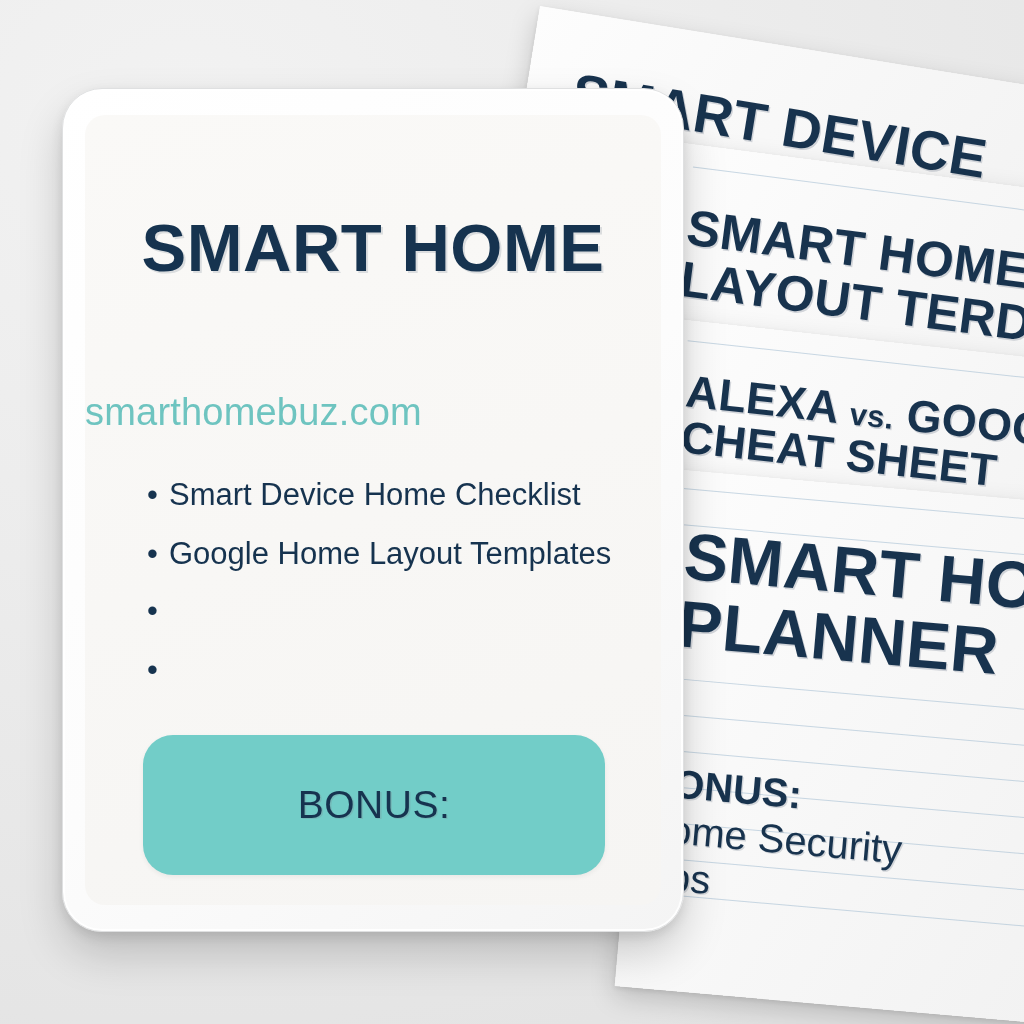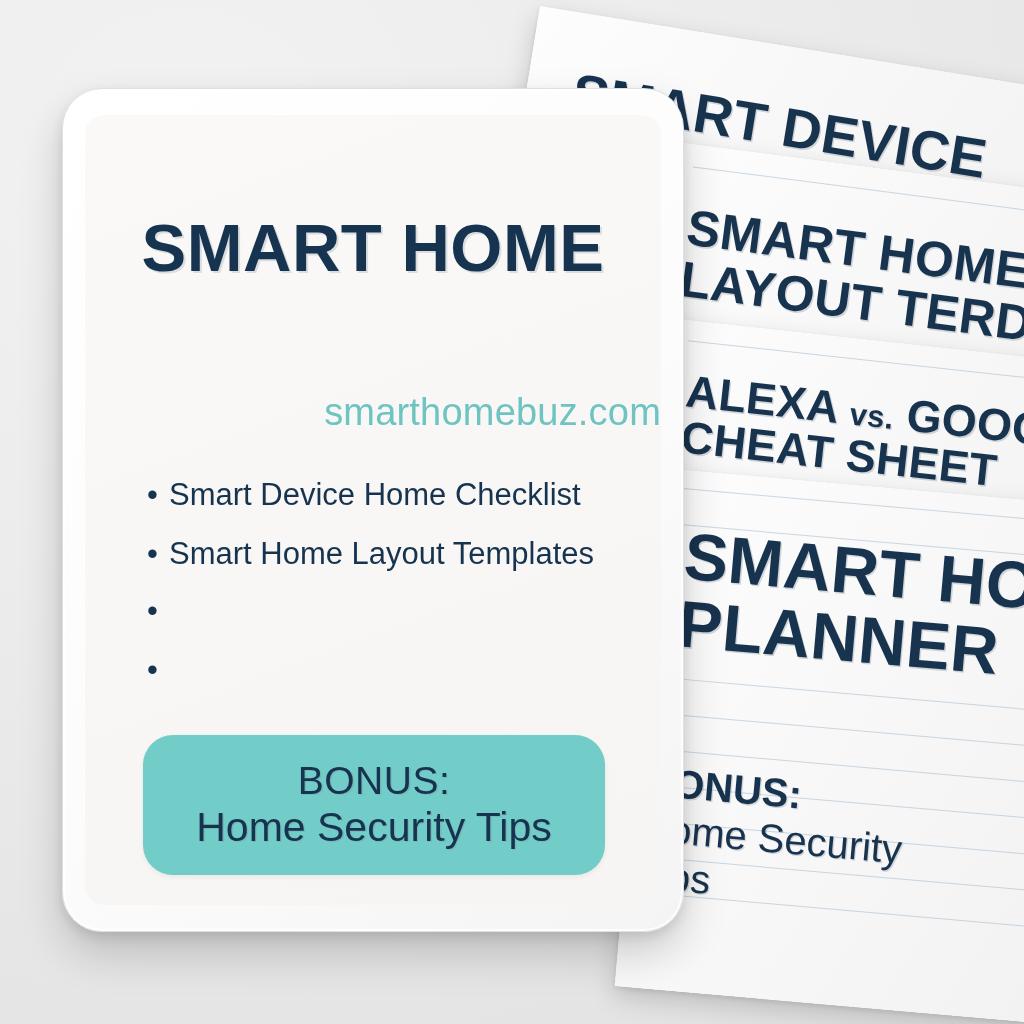--- a/index.html
+++ b/index.html
@@ -130,23 +130,23 @@
   .title-line {
     color: #16334f;
     font-size: 67px;
     font-weight: 700;
     letter-spacing: 0.5px;
     line-height: 1.17;
     text-shadow: 2px 2px 0 rgba(150,158,170,0.30);
   }
   .site-url {
     position: absolute;
-    left: 0; right: 0;
+    left: 0; right: 8px;
     top: 276px;
-    text-align: right;
+    text-align: left;
     color: #6ec4c0;
     font-size: 38px;
     font-weight: 400;
     letter-spacing: 0.2px;
   }
 
   .feature-list {
     position: absolute;
     left: 62px;
     top: 362px;
@@ -276,31 +276,30 @@
 
       <div class="site-url">smarthomebuz.com</div>
 
       <ul class="feature-list">
         <li class="feature-item">
           <span class="feature-bullet">•</span>
           <span>Smart Device Home Checklist</span>
         </li>
         <li class="feature-item">
           <span class="feature-bullet">•</span>
-          <span>Smart Home Layout Templates</span>
+          <span>Google Home Layout Templates</span>
         </li>
         <li class="feature-item">
           <span class="feature-bullet">•</span>
         </li>
         <li class="feature-item">
           <span class="feature-bullet">•</span>
         </li>
       </ul>
 
       <div class="bonus-badge">
         <div class="bonus-badge-title">BONUS:</div>
-        <div class="bonus-badge-sub">Home Security Tips</div>
       </div>
 
     </div>
   </div>
 
 </div>
 
 </body></html>

